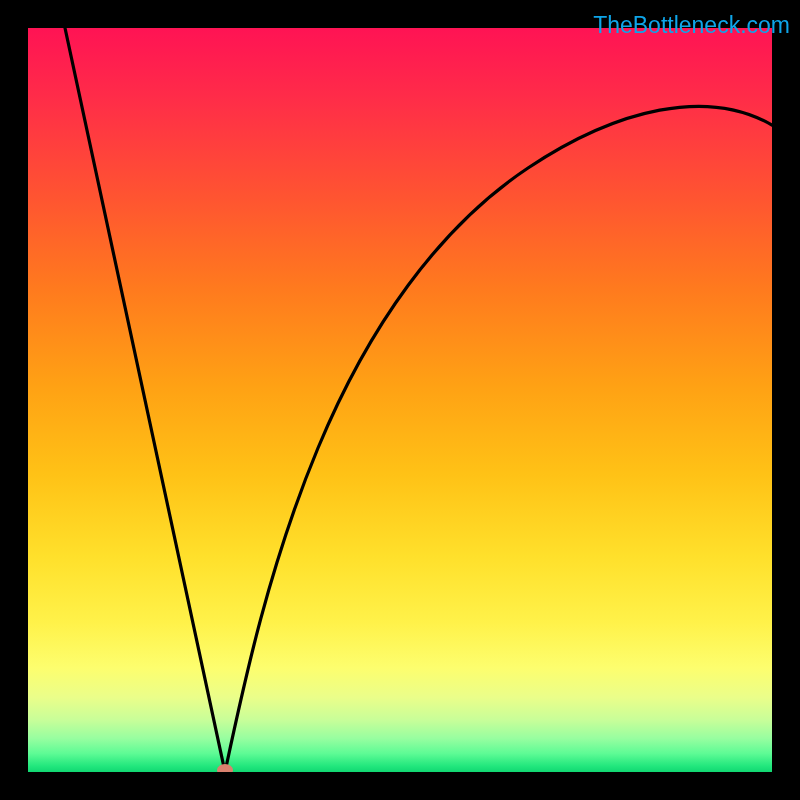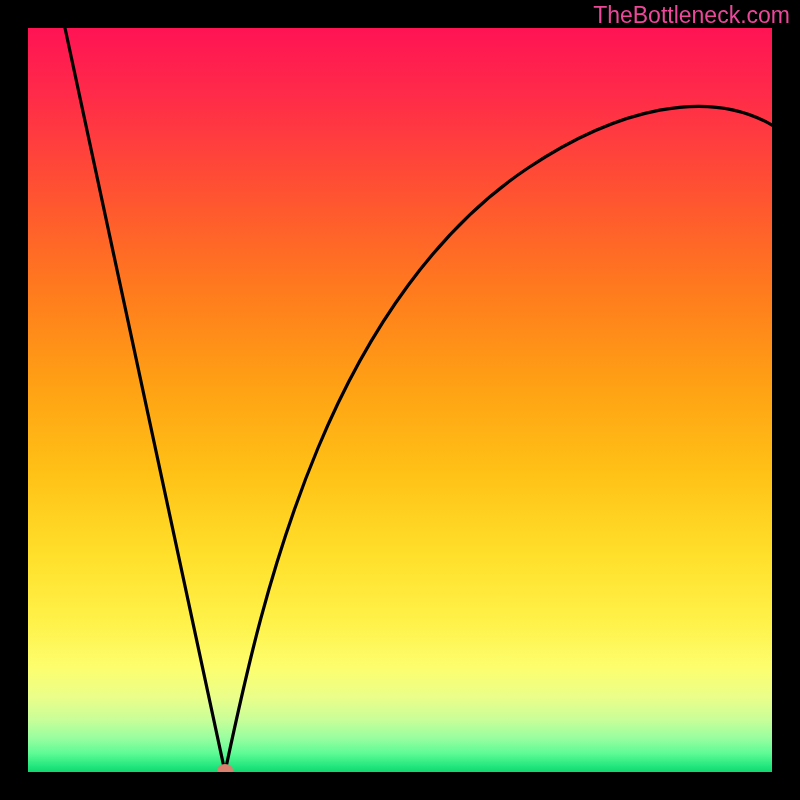--- a/index.html
+++ b/index.html
@@ -12,23 +12,23 @@
     font-family: Arial, Helvetica, sans-serif;
   }
   .outer {
     position: relative;
     width: 800px;
     height: 800px;
     background: #000;
   }
   .watermark {
     position: absolute;
-    top: 2px;
+    top: 12px;
     right: 10px;
-    color: #ec4899;
+    color: #0ea5e9;
     font-size: 23px;
     font-weight: 500;
     letter-spacing: 0px;
     z-index: 20;
   }
   .plot-area {
     position: absolute;
     left: 28px;
     top: 28px;
     width: 744px;

